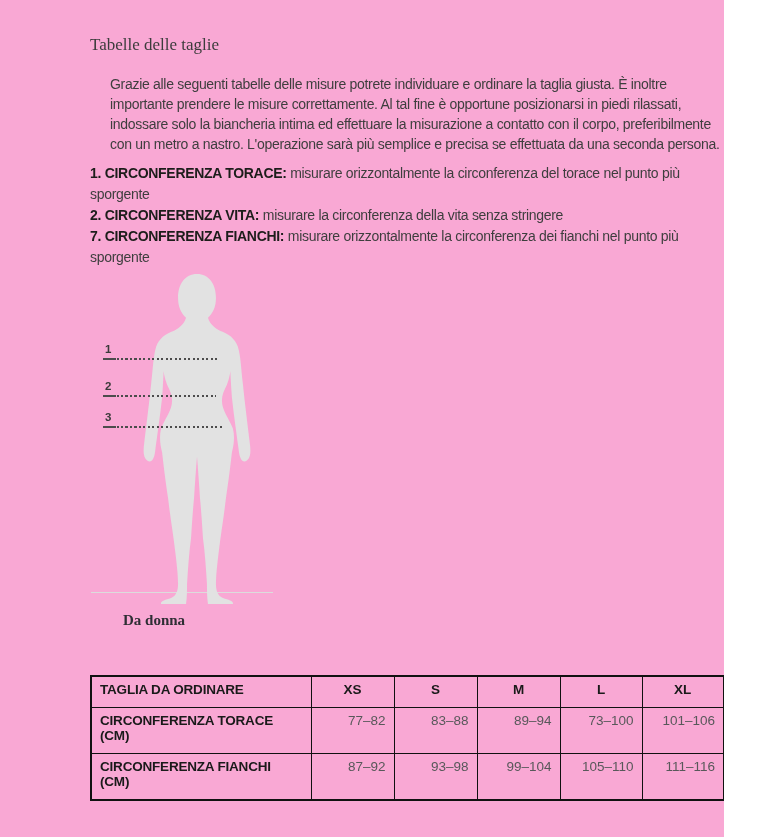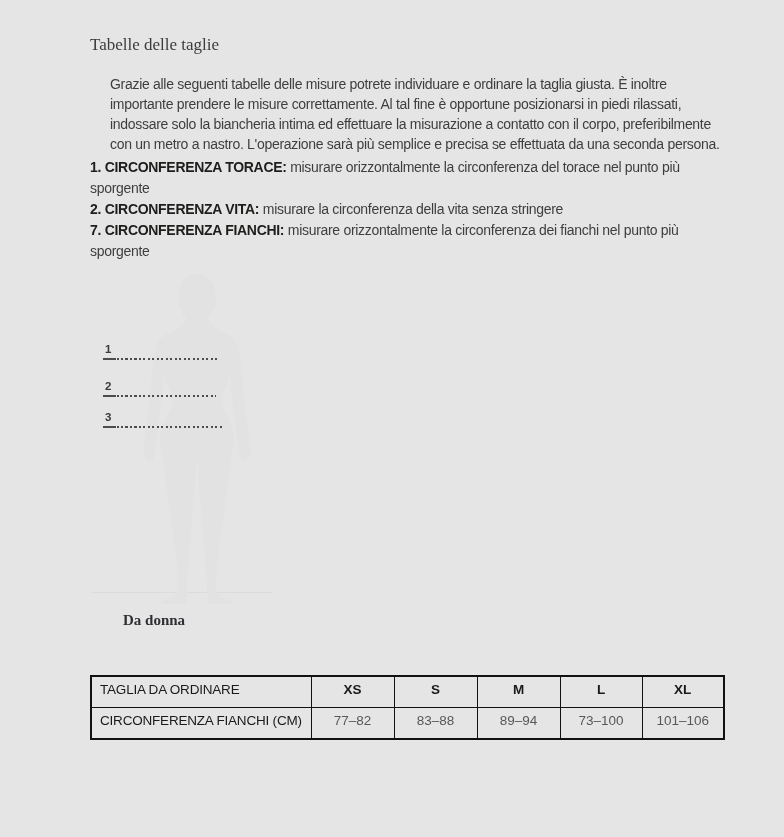--- a/index.html
+++ b/index.html
@@ -1,29 +1,29 @@
 <!DOCTYPE html>
 <html><head>
 <meta charset="utf-8">
 <style>
   html,body { margin:0; padding:0; background:#ffffff; }
   #page {
-    position:relative; width:784px; height:837px; background:#e5e5e5;
+    position:relative; width:724px; height:837px; background:#f9a8d4;
     font-family:"Liberation Sans", sans-serif; color:#3e3e3e; overflow:hidden;
   }
   .page-title {
     position:absolute; left:90px; top:24px;
     font-family:"Liberation Serif", serif; font-size:17px; font-weight:400; color:#3c3c3c;
   }
   .intro {
     position:absolute; left:90px; top:60px; width:612px;
     font-size:14px; line-height:20px; letter-spacing:-0.3px; color:#3e3e3e;margin-left:20px;
   }
   .instructions {
-    position:absolute; left:90px; top:157px; width:606px;
+    position:absolute; left:90px; top:163px; width:606px;
     font-size:14px; line-height:21px; letter-spacing:-0.3px; color:#3e3e3e;
   }
   .instructions strong { color:#1d1d1b; font-weight:700; }
   .figure-area { position:absolute; left:0; top:0; }
   .silhouette { position:absolute; left:130px; top:271px; width:140px; height:334px; }
   .ground-line { position:absolute; left:91px; top:592px; width:182px; height:1px; background:#dcdcdc; }
   .measure { position:absolute; left:103px; }
   .mnum {
     display:block; font-size:11.5px; font-weight:700; color:#3a3a3a;
     line-height:13px; margin:0 0 2px 2px;
@@ -41,23 +41,23 @@
     position:absolute; left:90px; top:675px; width:633px;
     border-collapse:collapse; table-layout:fixed;
     border:2px solid #111111; font-size:13.5px;
   }
   table.size-table th, table.size-table td {
     border:1.5px solid #111111; padding:5px 8px 10px 8px;
     vertical-align:top; line-height:15px; height:15px;
   }
   table.size-table th { font-weight:700; color:#1a1a1a; }
   table.size-table th.lbl, table.size-table td.lbl {
-    text-align:left; font-weight:400; color:#1a1a1a; letter-spacing:-0.2px;
+    text-align:left; font-weight:700; color:#1a1a1a; letter-spacing:-0.2px;
   }
-  table.size-table td.val { text-align:center; color:#58585a; font-weight:400; }
+  table.size-table td.val { text-align:right; color:#58585a; font-weight:400; }
 </style>
 </head>
 <body>
 
 <div id="page">
 
   <h1 class="page-title">Tabelle delle taglie</h1>
 
   <p class="intro">Grazie alle seguenti tabelle delle misure potrete individuare e ordinare la taglia giusta. È inoltre importante prendere le misure correttamente. Al tal fine è opportune posizionarsi in piedi rilassati, indossare solo la biancheria intima ed effettuare la misurazione a contatto con il corpo, preferibilmente con un metro a nastro. L'operazione sarà più semplice e precisa se effettuata da una seconda persona.</p>
 
@@ -159,23 +159,31 @@
         <th class="lbl">TAGLIA DA ORDINARE</th>
         <th>XS</th>
         <th>S</th>
         <th>M</th>
         <th>L</th>
         <th>XL</th>
       </tr>
     </thead>
     <tbody>
       <tr>
-        <td class="lbl">CIRCONFERENZA FIANCHI (CM)</td>
+        <td class="lbl">CIRCONFERENZA TORACE (CM)</td>
         <td class="val">77–82</td>
         <td class="val">83–88</td>
         <td class="val">89–94</td>
         <td class="val">73–100</td>
         <td class="val">101–106</td>
+      </tr>
+      <tr>
+        <td class="lbl">CIRCONFERENZA FIANCHI (CM)</td>
+        <td class="val">87–92</td>
+        <td class="val">93–98</td>
+        <td class="val">99–104</td>
+        <td class="val">105–110</td>
+        <td class="val">111–116</td>
       </tr>
     </tbody>
   </table>
 
 </div>
 
 </body></html>

